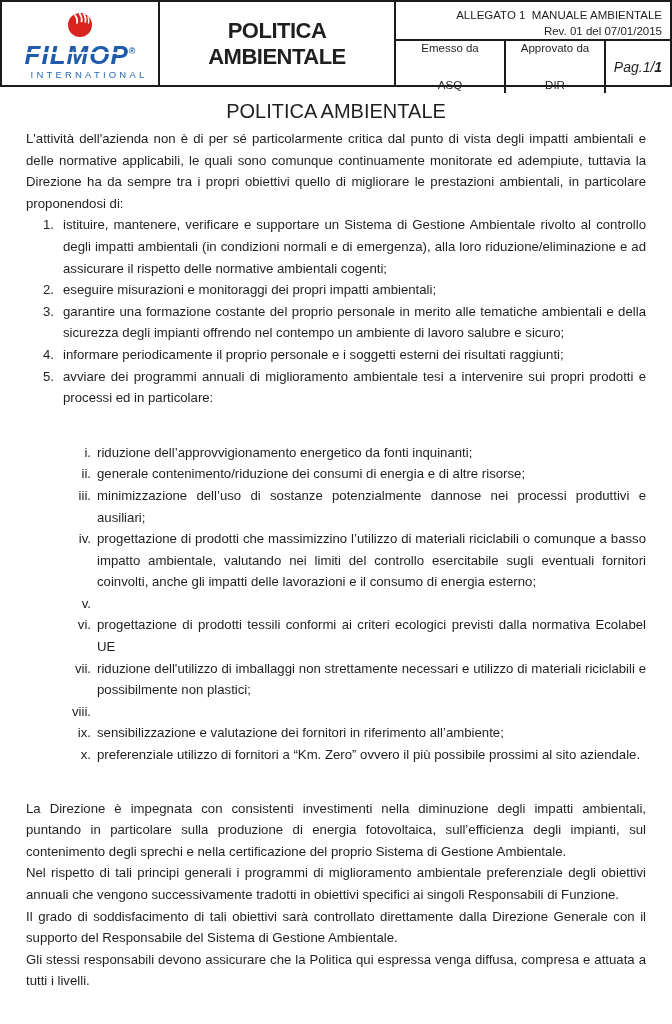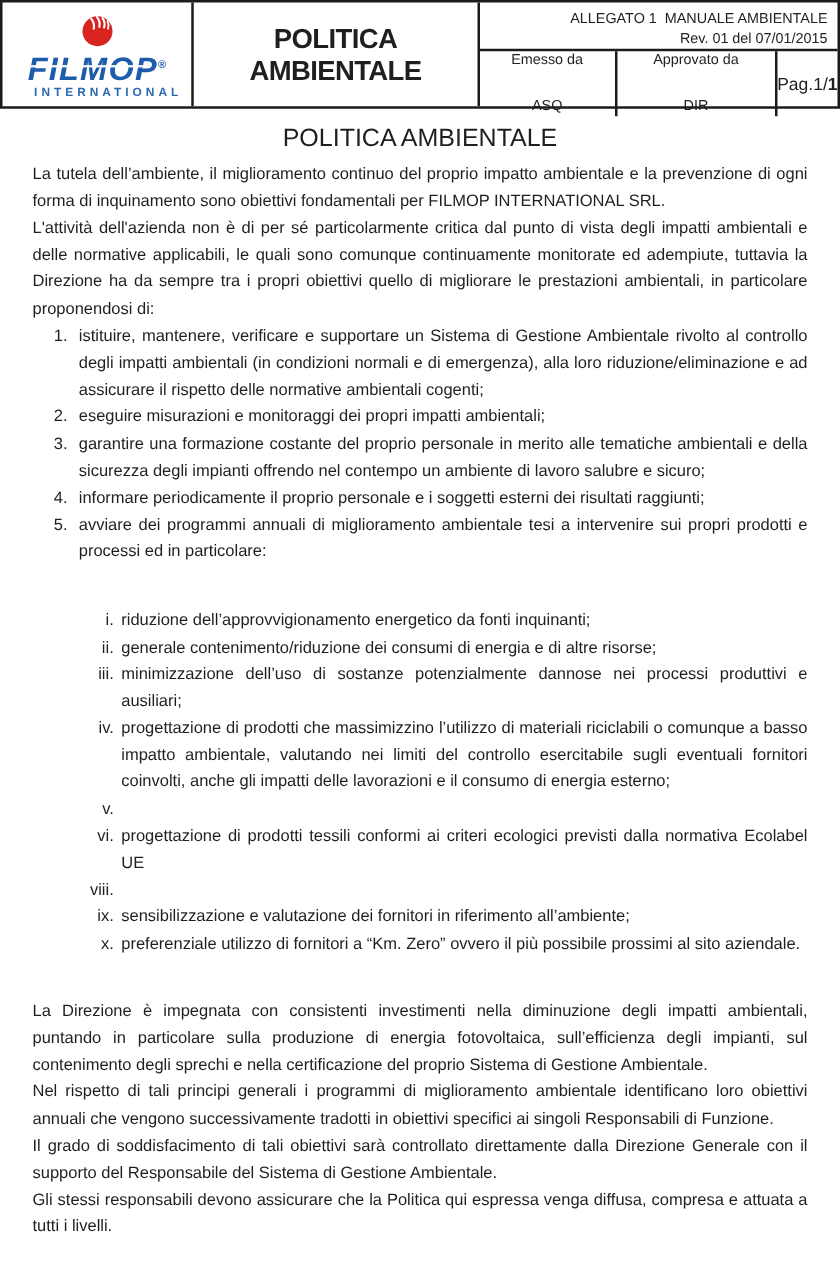--- a/index.html
+++ b/index.html
@@ -24,43 +24,43 @@
     position: relative;
     font-style: italic; font-weight: bold; font-size: 26px; line-height: 24px;
     letter-spacing: 1px; color: #1e5cab; white-space: nowrap;
   }
   .logo-word .stripe {
     position: absolute; left: 2px; right: 14px; top: 13px; height: 2px;
     background: #ffffff; transform: skewX(-28deg); opacity: .9;
   }
   .logo-reg { font-size: 9px; font-style: normal; vertical-align: super; letter-spacing: 0; }
   .logo-sub {
-    font-size: 9.5px; letter-spacing: 3.2px; color: #2a6ab3; font-weight: bold;
+    font-size: 9.5px; letter-spacing: 3.2px; color: #2a6ab3; font-weight: normal;
     margin-top: 2px; white-space: nowrap; padding-left: 18px;
   }
   .title-cell {
     width: 236px; border-right: 2px solid #1c1c1c;
     display: flex; align-items: center; justify-content: center;
     font-weight: bold; font-size: 22px; letter-spacing: -0.5px; text-align: center;
   }
   .meta-cell { flex: 1; display: flex; flex-direction: column; justify-content: space-between; }
   .meta-top {
     height: 44px; border-bottom: 2px solid #1c1c1c;
     text-align: right; padding: 5px 8px 0 0;
     font-size: 11.5px; line-height: 16px;
   }
   .pre { white-space: pre; }
   .meta-bottom { flex: 1; display: flex; }
   .meta-box {
     display: flex; flex-direction: column; align-items: center; justify-content: center;
     font-size: 11.5px; line-height: 15px; text-align: center; gap: 22px;
   }
   .meta-emesso { width: 110px; border-right: 2px solid #1c1c1c; }
-  .meta-approvato { width: 128px; border-right: 2px solid #1c1c1c; }
-  .meta-page { flex: 1; font-size: 14px; }
+  .meta-approvato { width: 100px; border-right: 2px solid #1c1c1c; }
+  .meta-page { flex: 1; font-size: 14px; font-style: italic; }
   .bold { font-weight: bold; }
 
   
   .body { padding: 0 26px; }
   .body-title {
     text-align: center; font-size: 20px; font-weight: normal;
     margin: 12px 0 5px 0; line-height: 24px;
   }
   .para, .list-text {
     font-size: 13.2px; line-height: 21.6px; text-align: justify; margin: 0;
@@ -119,21 +119,20 @@
         <div class="meta-box meta-page">
           <div><span>Pag.1/</span><span class="bold">1</span></div>
         </div>
       </div>
     </div>
   </div>
 
   <div class="body">
     <h1 class="body-title">POLITICA AMBIENTALE</h1>
 
-    <p class="para">La tutela dell’ambiente, il miglioramento continuo del proprio impatto ambientale e la prevenzione di ogni forma di inquinamento sono obiettivi fondamentali per FILMOP INTERNATIONAL SRL.</p>
     <p class="para">L'attività dell'azienda non è di per sé particolarmente critica dal punto di vista degli impatti ambientali e delle normative applicabili, le quali sono comunque continuamente monitorate ed adempiute, tuttavia la Direzione ha da sempre tra i propri obiettivi quello di migliorare le prestazioni ambientali, in particolare proponendosi di:</p>
 
     <div>
       <div class="num-item">
         <span class="num-marker">1.</span>
         <span class="num-text list-text">istituire, mantenere, verificare e supportare un Sistema di Gestione Ambientale rivolto al controllo degli impatti ambientali (in condizioni normali e di emergenza), alla loro riduzione/eliminazione e ad assicurare il rispetto delle normative ambientali cogenti;</span>
       </div>
       <div class="num-item">
         <span class="num-marker">2.</span>
         <span class="num-text list-text">eseguire misurazioni e monitoraggi dei propri impatti ambientali;</span>
@@ -170,32 +169,36 @@
         <span class="roman-text list-text">progettazione di prodotti che massimizzino l’utilizzo di materiali riciclabili o comunque a basso impatto ambientale, valutando nei limiti del controllo esercitabile sugli eventuali fornitori coinvolti, anche gli impatti delle lavorazioni e il consumo di energia esterno;</span>
       </div>
       <div class="roman-item">
         <span class="roman-marker">v.</span>
       </div>
       <div class="roman-item">
         <span class="roman-marker">vi.</span>
         <span class="roman-text list-text">progettazione di prodotti tessili conformi ai criteri ecologici previsti dalla normativa Ecolabel UE</span>
       </div>
       <div class="roman-item">
+        <span class="roman-marker">vii.</span>
+        <span class="roman-text list-text">riduzione dell'utilizzo di imballaggi non strettamente necessari e utilizzo di materiali riciclabili e possibilmente non plastici;</span>
+      </div>
+      <div class="roman-item">
         <span class="roman-marker">viii.</span>
       </div>
       <div class="roman-item">
         <span class="roman-marker">ix.</span>
         <span class="roman-text list-text">sensibilizzazione e valutazione dei fornitori in riferimento all’ambiente;</span>
       </div>
       <div class="roman-item">
         <span class="roman-marker">x.</span>
         <span class="roman-text list-text">preferenziale utilizzo di fornitori a “Km. Zero” ovvero il più possibile prossimi al sito aziendale.</span>
       </div>
     </div>
 
     <p class="para">La Direzione è impegnata con consistenti investimenti nella diminuzione degli impatti ambientali, puntando in particolare sulla produzione di energia fotovoltaica, sull’efficienza degli impianti, sul contenimento degli sprechi e nella certificazione del proprio Sistema di Gestione Ambientale.</p>
-    <p class="para">Nel rispetto di tali principi generali i programmi di miglioramento ambientale identificano loro obiettivi annuali che vengono successivamente tradotti in obiettivi specifici ai singoli Responsabili di Funzione.</p>
+    <p class="para">Nel rispetto di tali principi generali i programmi di miglioramento ambientale preferenziale degli obiettivi annuali che vengono successivamente tradotti in obiettivi specifici ai singoli Responsabili di Funzione.</p>
     <p class="para">Il grado di soddisfacimento di tali obiettivi sarà controllato direttamente dalla Direzione Generale con il supporto del Responsabile del Sistema di Gestione Ambientale.</p>
     <p class="para">Gli stessi responsabili devono assicurare che la Politica qui espressa venga diffusa, compresa e attuata a tutti i livelli.</p>
 
   </div>
 
 </div>
 
 </body></html>

